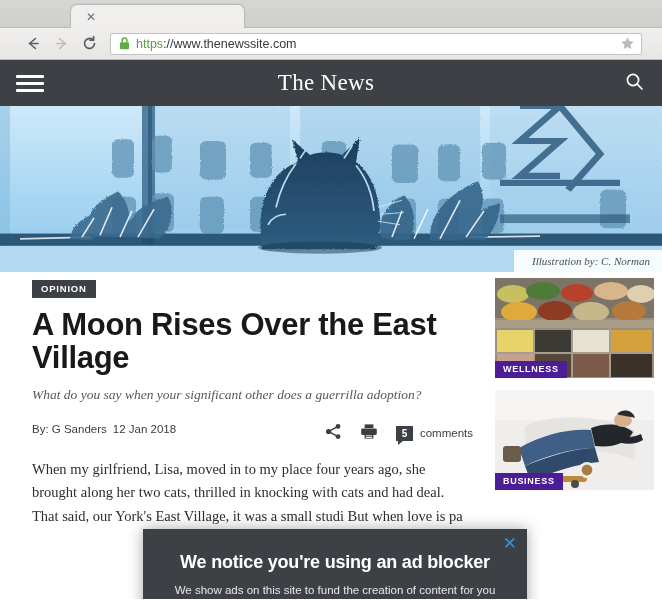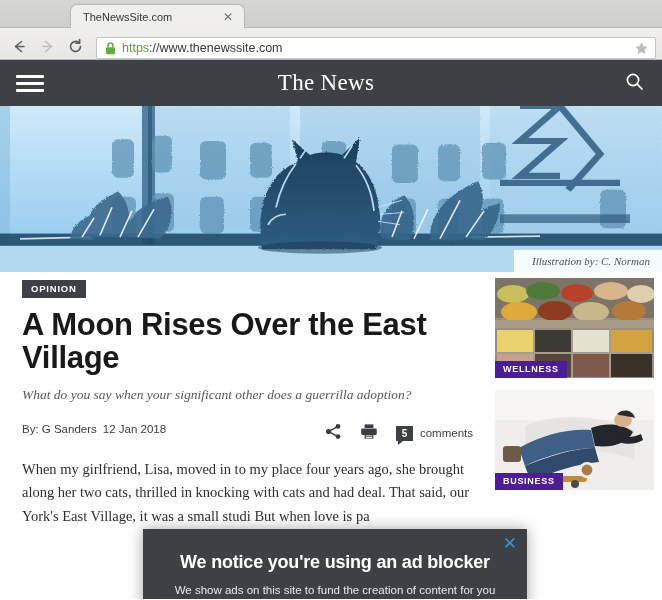--- a/index.html
+++ b/index.html
@@ -53,22 +53,22 @@
     line-height: 1;
     padding: 1px 3px;
     cursor: pointer;
   }
 
   .toolbar {
     height: 32px;
     background: linear-gradient(#f0efed, #e7e6e4);
     border-bottom: 1px solid #b8b8b6;
     display: flex;
-    align-items: flex-end;
-    padding: 0 6px;
+    align-items: center;
+    padding: 0 20px;
     gap: 2px;
   }
   .nav-btn {
     width: 26px; height: 26px;
     display: flex; align-items: center; justify-content: center;
     cursor: pointer;
   }
   .nav-btn svg { display: block; }
 
   .urlbar {
@@ -160,21 +160,21 @@
     font-style: italic;
     font-size: 11px;
     color: #4c4f53;
   }
 
   
   .content {
     display: flex;
     padding-top: 6px;
   }
-  .article-col { width: 495px; padding: 0 22px 0 22px; }
+  .article-col { width: 495px; padding: 0 22px 0 32px; }
   .side-col { width: 167px; padding-right: 8px; }
 
   .cat-badge {
     display: inline-block;
     background: #3d4045;
     color: #ffffff;
     font-size: 9.5px;
     font-weight: bold;
     letter-spacing: 0.8px;
     padding: 3px 9px 4px 9px;
@@ -307,21 +307,20 @@
     margin-top: 11px;
   }
 </style>
 </head>
 <body>
 
 <div id="browser-chrome">
 
   <div class="tabstrip">
     <div class="tab">
-      <span class="tab-title">TheNewsSite.com</span>
       <span class="tab-close">✕</span>
     </div>
   </div>
 
   <div class="toolbar">
 
     <div class="nav-btn">
       <span>
         <svg width="17" height="17" viewBox="0 0 17 17">
           <path d="M10.5 3.5 L4.5 8.5 L10.5 13.5" fill="none" stroke="#5a5d61" stroke-width="1.6" stroke-linecap="round" stroke-linejoin="round"></path>

